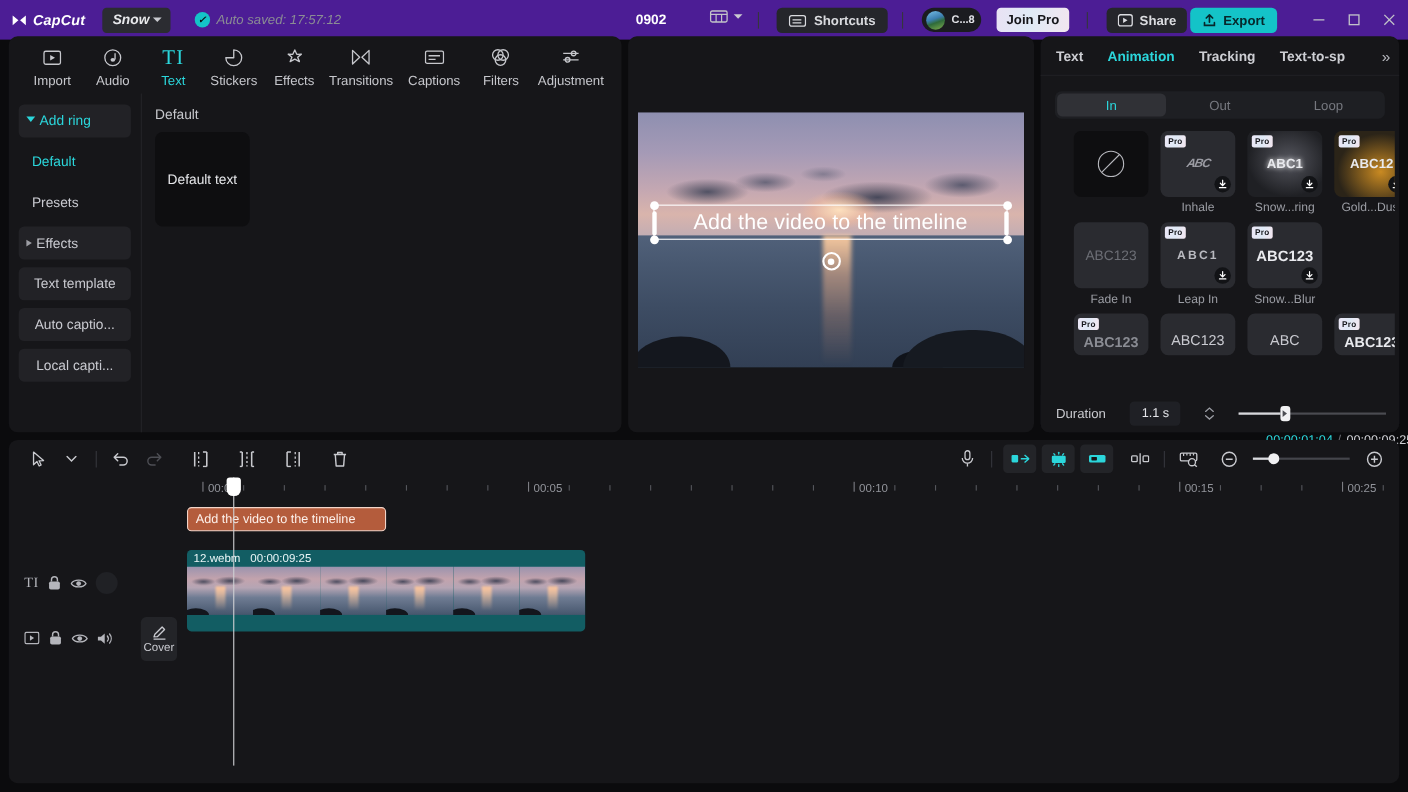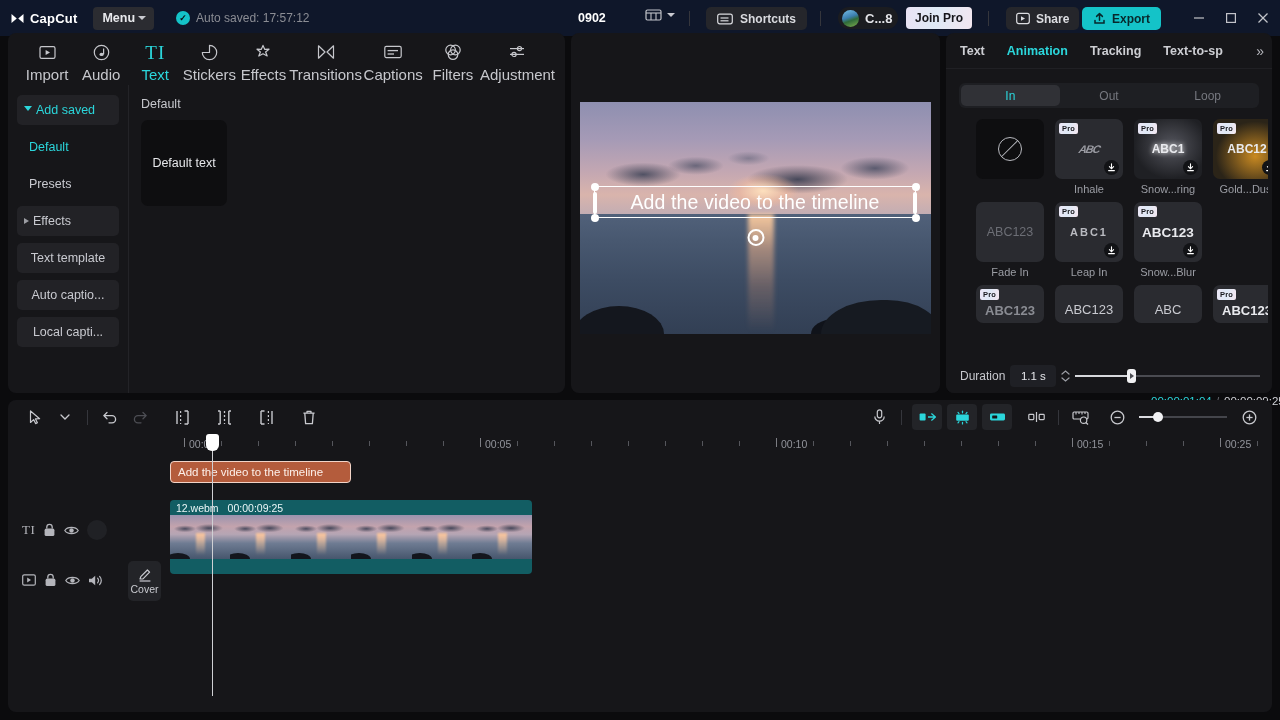--- a/index.html
+++ b/index.html
@@ -9,21 +9,21 @@
     font-family: "Liberation Sans", sans-serif;
     overflow: hidden;
     color: #d8d9dd;
     -webkit-font-smoothing: antialiased;
   }
   .app { position: relative; width: 1280px; height: 720px; background: #0b0b0d; }
 
   
   .titlebar {
     position: absolute; left: 0; top: 0; width: 1280px; height: 36px;
-    background: #0f172a; display: flex; align-items: center;
+    background: #4c1d95; display: flex; align-items: center; font-style: italic;
   }
   .logo-wrap { display: flex; align-items: center; gap: 5px; margin-left: 10px; }
   .logo-mark { width: 15px; height: 13px; color: #fff; }
   .logo-text { font-size: 13px; font-weight: 700; color: #fff; letter-spacing: .2px; }
   .menu-btn {
     margin-left: 16px; height: 23px; padding: 0 8px 0 9px; border-radius: 4px;
     background: #2b2c31; display: flex; align-items: center; gap: 3px;
     font-size: 12.5px; font-weight: 700; color: #e8e9ec; cursor: pointer;
   }
   .caret-dn { width: 0; height: 0; border-left: 4px solid transparent; border-right: 4px solid transparent; border-top: 4px solid #c9cad0; }
@@ -41,21 +41,21 @@
     font-size: 12px; font-weight: 700; color: #d9dade; cursor: pointer;
   }
   .acct {
     position: absolute; left: 838px; top: 7px; height: 22px; display: flex; align-items: center; gap: 6px;
     padding: 0 6px 0 4px; border-radius: 11px; background: #1b1c20; cursor: pointer;
   }
   .avatar {
     width: 17px; height: 17px; border-radius: 50%;
     background: linear-gradient(160deg,#78c0e8 0%,#3c7fb0 42%,#2f6b3a 60%,#7fae4e 100%);
   }
-  .acct-name { font-size: 13px; font-weight: 700; color: #e3e4e8; }
+  .acct-name { font-size: 10px; font-weight: 700; color: #e3e4e8; }
   .joinpro {
     position: absolute; left: 906px; top: 7px; height: 22px; padding: 0 9px; border-radius: 4px;
     background: linear-gradient(100deg,#e9e2f4,#dfeaf6 45%,#f2e6ef); color: #15161a;
     font-size: 12px; font-weight: 700; display: flex; align-items: center; cursor: pointer;
   }
   .share-btn {
     position: absolute; left: 1006px; top: 7px; height: 23px; padding: 0 10px; border-radius: 5px;
     background: #25262b; display: flex; align-items: center; gap: 6px;
     font-size: 12px; font-weight: 700; color: #dcdde1; cursor: pointer;
   }
@@ -71,21 +71,21 @@
   .leftpanel {
     position: absolute; left: 8px; top: 33px; width: 557px; height: 360px;
     background: #161619; border-radius: 8px;
   }
   .cat-tabs { display: flex; height: 52px; padding: 4px 10px 0 12px; gap: 0; }
   .cat {
     width: 58px; display: flex; flex-direction: column; align-items: center; gap: 4px;
     padding-top: 5px; cursor: pointer; color: #c6c7cc;
   }
   .cat .ci { height: 20px; display: flex; align-items: center; justify-content: center; }
-  .cat .cl { font-size: 15px; }
+  .cat .cl { font-size: 12px; }
   .cat.active { color: #2bd6db; }
   .cat.wide { width: 70px; }
   .cat.xwide { width: 76px; }
 
   .subnav {
     position: absolute; left: 0; top: 52px; width: 121px; bottom: 0;
     border-right: 1px solid #232327; padding: 10px 9px 0 9px;
   }
   .snitem {
     height: 30px; border-radius: 5px; display: flex; align-items: center;
@@ -180,21 +180,21 @@
     position: absolute; right: 4px; bottom: 4px; width: 15px; height: 15px; border-radius: 50%;
     background: #121316; display: flex; align-items: center; justify-content: center; cursor: pointer;
   }
   .glabel { margin-top: 4px; text-align: center; font-size: 11px; color: #9b9da4; white-space: nowrap; overflow: hidden; }
   .glabel.sel { color: #8d8f96; }
   .abc { font-size: 13px; font-weight: 700; color: #e9eaee; }
   .abc.dim { color: #6c6e75; font-weight: 400; font-size: 12.5px; }
   .no-ic { width: 24px; height: 24px; border-radius: 50%; border: 1.4px solid #b8b9bf; position: relative; }
   .no-ic::after { content:""; position: absolute; left: 50%; top: -1px; width: 1.4px; height: 23px; background: #b8b9bf; transform: translateX(-50%) rotate(45deg); }
 
-  .durbar { position: absolute; left: 0; right: 0; bottom: 0; height: 34px; background: #161619; border-radius: 0 0 8px 8px; display: flex; align-items: center; padding: 0 12px 0 14px; gap: 5px; }
+  .durbar { position: absolute; left: 0; right: 0; bottom: 0; height: 34px; background: #161619; border-radius: 0 0 8px 8px; display: flex; align-items: center; padding: 0 12px 0 14px; gap: 22px; }
   .durlbl { font-size: 12px; color: #c7c8cd; }
   .durval { width: 46px; height: 22px; border-radius: 4px; background: #1f2025; display: flex; align-items: center; justify-content: center; font-size: 11.5px; color: #e5e6ea; cursor: pointer; }
   .spin { display: flex; flex-direction: column; gap: 2px; cursor: pointer; }
   .sliderwrap { position: relative; flex: 1; height: 14px; display: flex; align-items: center; cursor: pointer; }
   .strack { position: absolute; left: 0; right: 0; height: 1.6px; background: #4a4b51; }
   .sfill { position: absolute; left: 0; width: 28%; height: 1.6px; background: #d7d8dc; }
   .sknob { position: absolute; left: 28%; width: 9px; height: 14px; border-radius: 3px; background: #f1f1f3; display: flex; align-items: center; justify-content: center; }
   .sknob::after { content:""; width:0;height:0;border-top:3px solid transparent;border-bottom:3px solid transparent;border-left:4px solid #4b4c52; }
 
   
@@ -253,21 +253,21 @@
 <div class="app">
 
   <div class="titlebar">
     <div class="logo-wrap">
       <svg class="logo-mark" viewBox="0 0 20 16">
         <path d="M2 2 L9 8 L2 14 Z M18 2 L11 8 L18 14 Z" fill="#ffffff"></path>
       </svg>
       <span class="logo-text">CapCut</span>
     </div>
     <div class="menu-btn">
-      <span>Menu</span>
+      <span>Snow</span>
       <span class="caret-dn"></span>
     </div>
     <div class="autosave">
       <span class="check-badge">✓</span>
       <span>Auto saved: 17:57:12</span>
     </div>
   </div>
 
   <div class="proj-name">0902</div>
 
@@ -421,21 +421,21 @@
               <circle cx="6" cy="10.4" r="2.1" fill="none" stroke="currentColor" stroke-width="1.2"></circle>
             </svg>
         </span>
         <span class="cl">Adjustment</span>
       </div>
     </div>
 
     <div class="subnav">
       <div class="snitem group" style="color:#2bd6db;">
         <span class="tri open"></span>
-        <span>Add saved</span>
+        <span>Add ring</span>
       </div>
       <div class="snitem sel">
         <span>Default</span>
       </div>
       <div class="snitem">
         <span>Presets</span>
       </div>
       <div class="snitem group">
         <span class="tri"></span>
         <span>Effects</span>

